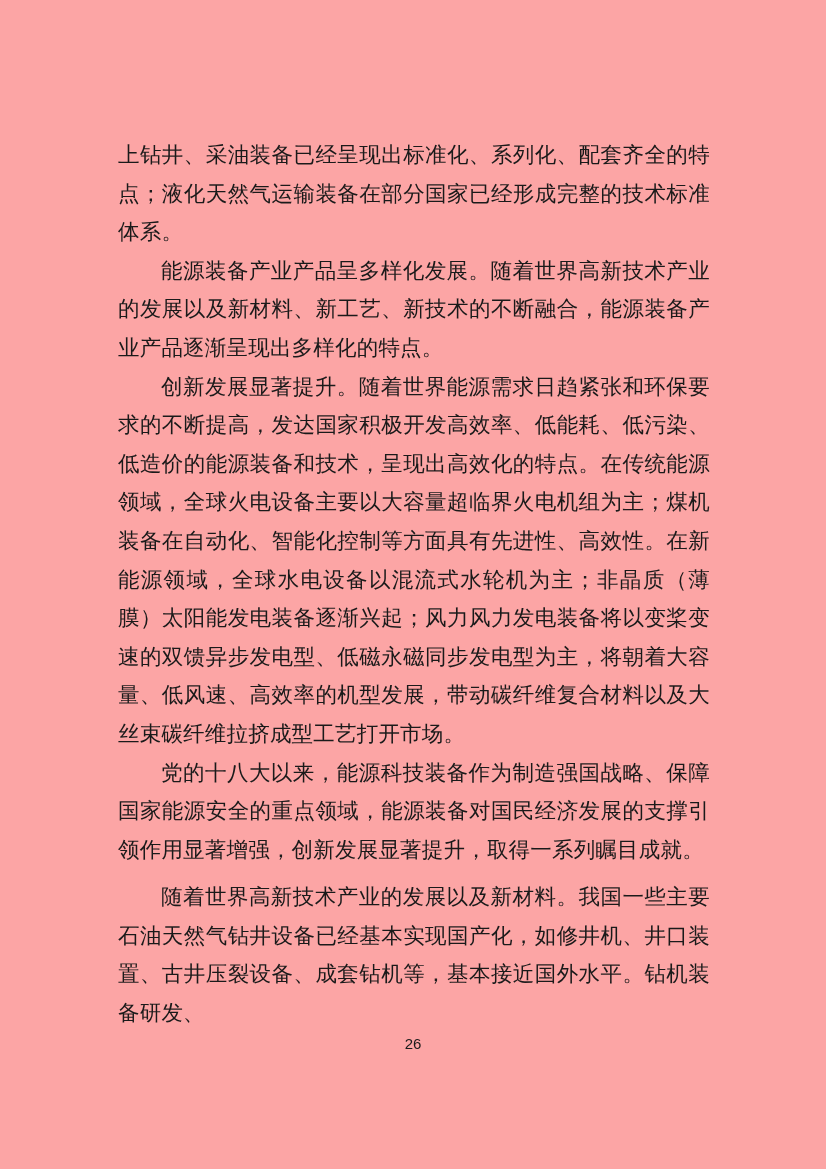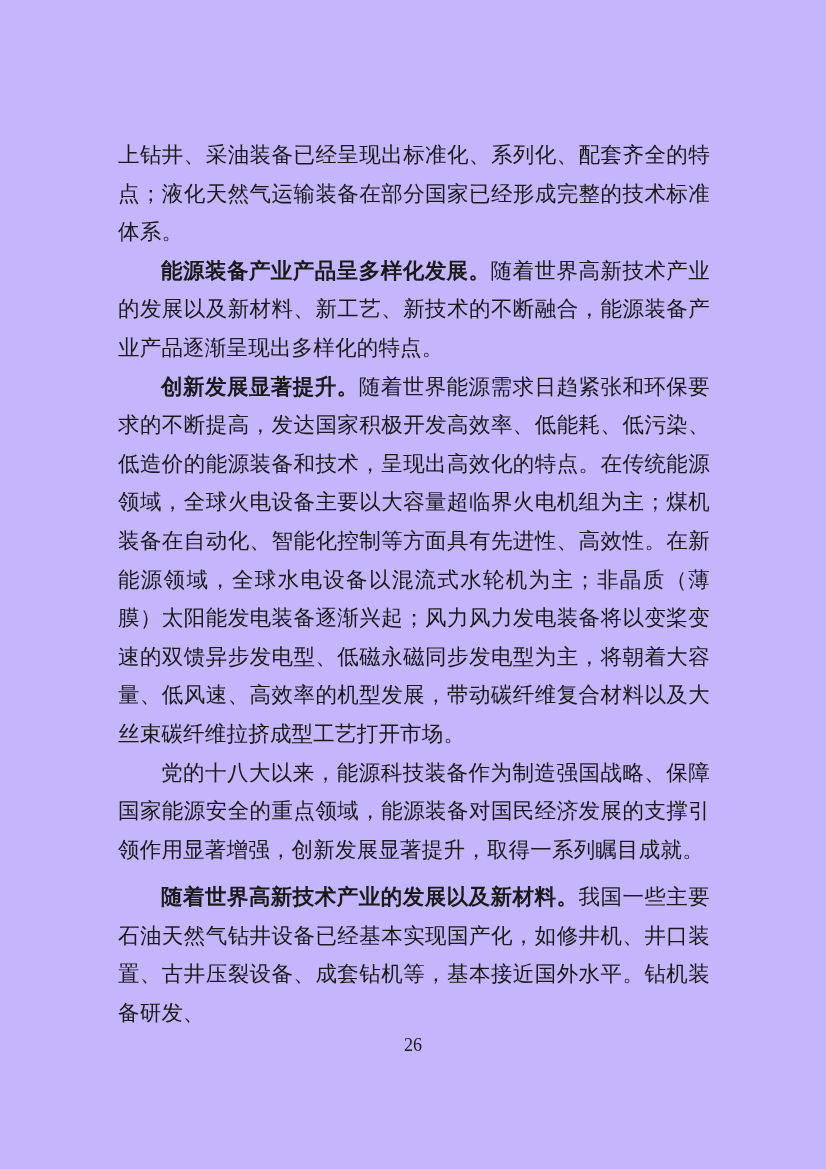--- a/index.html
+++ b/index.html
@@ -3,21 +3,21 @@
 <meta charset="utf-8">
 <style>
   html, body {
     margin: 0;
     padding: 0;
     background: #e8e8e8;
   }
   .page {
     width: 826px;
     height: 1169px;
-    background: #c4b5fd;
+    background: #fca5a5;
     position: relative;
     margin: 0 auto;
     box-sizing: border-box;
     overflow: hidden;
   }
   .content {
     position: absolute;
     left: 118px;
     top: 136px;
     width: 592px;
@@ -29,33 +29,33 @@
     color: #1a1a1a;
     margin: 0;
     text-align: justify;
     text-justify: inter-ideograph;
     letter-spacing: 0.2px;
   }
   .para.indent {
     text-indent: 2em;
   }
   .lead {
-    font-weight: bold;
+    font-weight: normal;
   }
   .spacer-small {
     height: 9px;
   }
   .page-number {
     position: absolute;
     left: 0;
     right: 0;
     top: 1035px;
     text-align: center;
-    font-family: Liberation Serif, serif;
-    font-size: 18px;
+    font-family: Liberation Sans, sans-serif;
+    font-size: 15px;
     color: #1a1a1a;
   }
 </style>
 </head>
 <body>
 
 <div class="page">
   <div class="content">
 
     <p class="para">上钻井、采油装备已经呈现出标准化、系列化、配套齐全的特点；液化天然气运输装备在部分国家已经形成完整的技术标准体系。</p>

